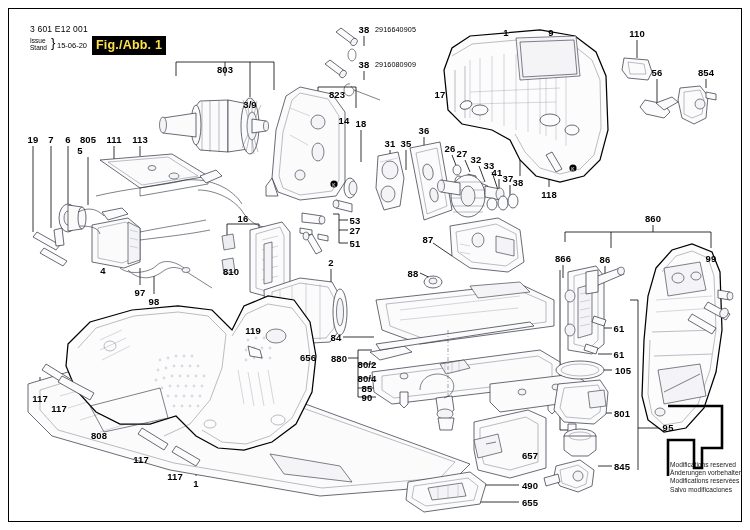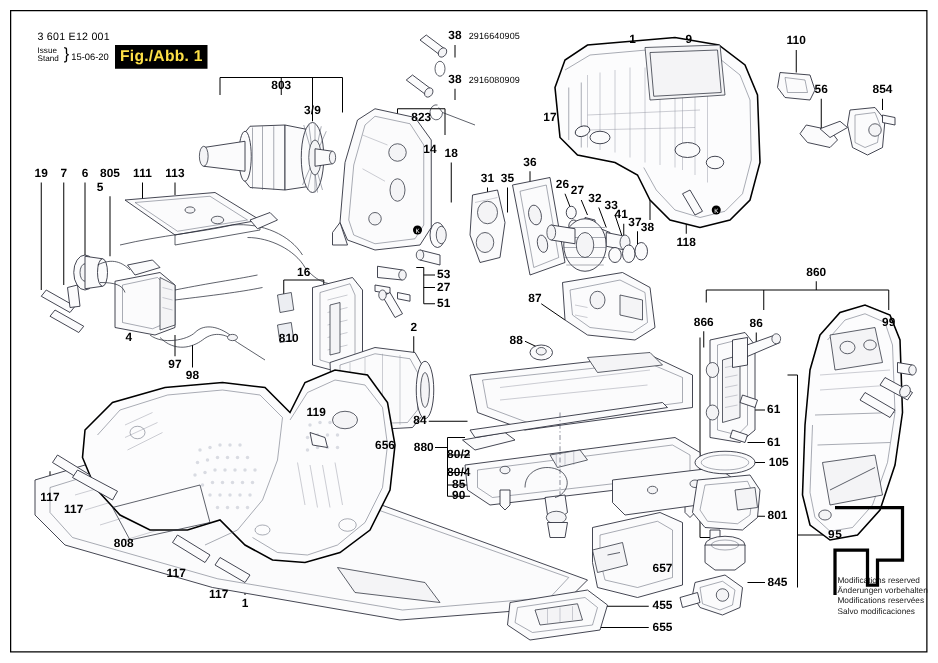--- a/index.html
+++ b/index.html
@@ -636,21 +636,21 @@
 
   <div id="labels">
       <div class="lbl" style="left: 33px; top: 139px; text-align: right;">19</div>
       <div class="lbl" style="left: 51px; top: 139px;">7</div>
       <div class="lbl" style="left: 68px; top: 139px;">6</div>
       <div class="lbl" style="left: 88px; top: 139px;">805</div>
       <div class="lbl" style="left: 80px; top: 150px;">5</div>
       <div class="lbl" style="left: 114px; top: 139px;">111</div>
       <div class="lbl" style="left: 140px; top: 139px;">113</div>
       <div class="lbl" style="left: 225px; top: 69px;">803</div>
-      <div class="lbl" style="left: 250px; top: 89px;">3/9</div>
+      <div class="lbl" style="left: 250px; top: 104px;">3/9</div>
       <div class="lbl" style="left: 337px; top: 94px;">823</div>
       <div class="lbl" style="left: 344px; top: 120px;">14</div>
       <div class="lbl" style="left: 361px; top: 123px;">18</div>
       <div class="lbl" style="left: 364px; top: 29px;">38</div>
       <div class="lbl" style="left: 364px; top: 64px;">38</div>
       <div class="lbl" style="left: 506px; top: 32px;">1</div>
       <div class="lbl" style="left: 551px; top: 32px;">9</div>
       <div class="lbl" style="left: 637px; top: 33px;">110</div>
       <div class="lbl" style="left: 657px; top: 72px;">56</div>
       <div class="lbl" style="left: 706px; top: 72px;">854</div>
@@ -685,21 +685,21 @@
       <div class="lbl" style="left: 367px; top: 378px;">80/4</div>
       <div class="lbl" style="left: 367px; top: 388px;">85</div>
       <div class="lbl" style="left: 367px; top: 397px;">90</div>
       <div class="lbl" style="left: 40px; top: 398px;">117</div>
       <div class="lbl" style="left: 59px; top: 408px;">117</div>
       <div class="lbl" style="left: 99px; top: 435px;">808</div>
       <div class="lbl" style="left: 141px; top: 459px;">117</div>
       <div class="lbl" style="left: 175px; top: 476px;">117</div>
       <div class="lbl" style="left: 196px; top: 483px;">1</div>
       <div class="lbl" style="left: 530px; top: 455px;">657</div>
-      <div class="lbl" style="left: 530px; top: 485px;">455</div>
+      <div class="lbl" style="left: 530px; top: 485px;">490</div>
       <div class="lbl" style="left: 530px; top: 502px;">655</div>
       <div class="lbl" style="left: 653px; top: 218px;">860</div>
       <div class="lbl" style="left: 563px; top: 258px;">866</div>
       <div class="lbl" style="left: 605px; top: 259px;">86</div>
       <div class="lbl" style="left: 711px; top: 258px;">99</div>
       <div class="lbl" style="left: 619px; top: 328px;">61</div>
       <div class="lbl" style="left: 619px; top: 354px;">61</div>
       <div class="lbl" style="left: 623px; top: 370px;">105</div>
       <div class="lbl" style="left: 622px; top: 413px;">801</div>
       <div class="lbl" style="left: 668px; top: 428px; font-family: Liberation Mono, monospace;">95</div>

